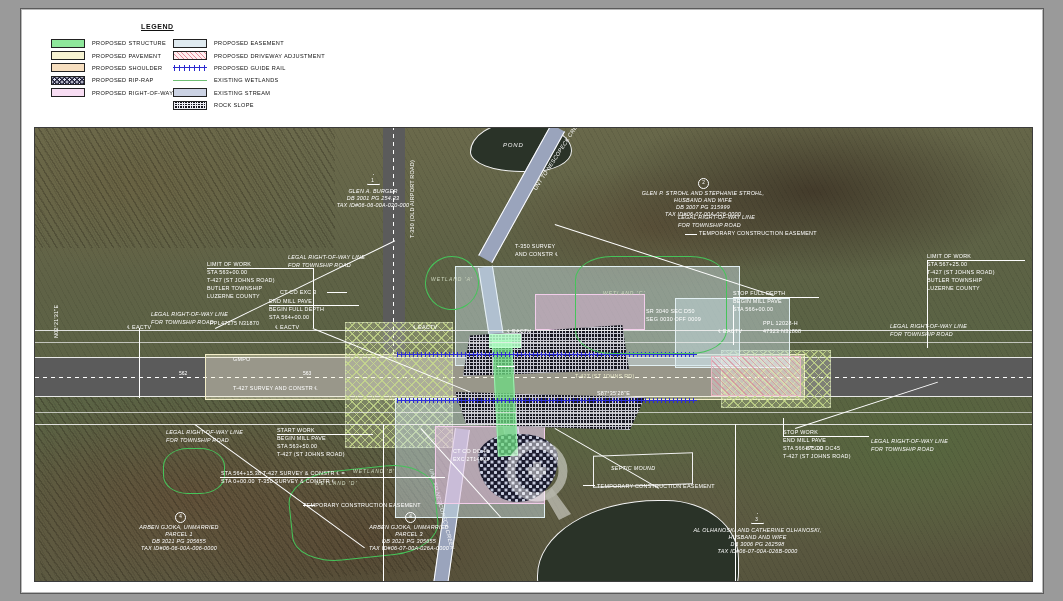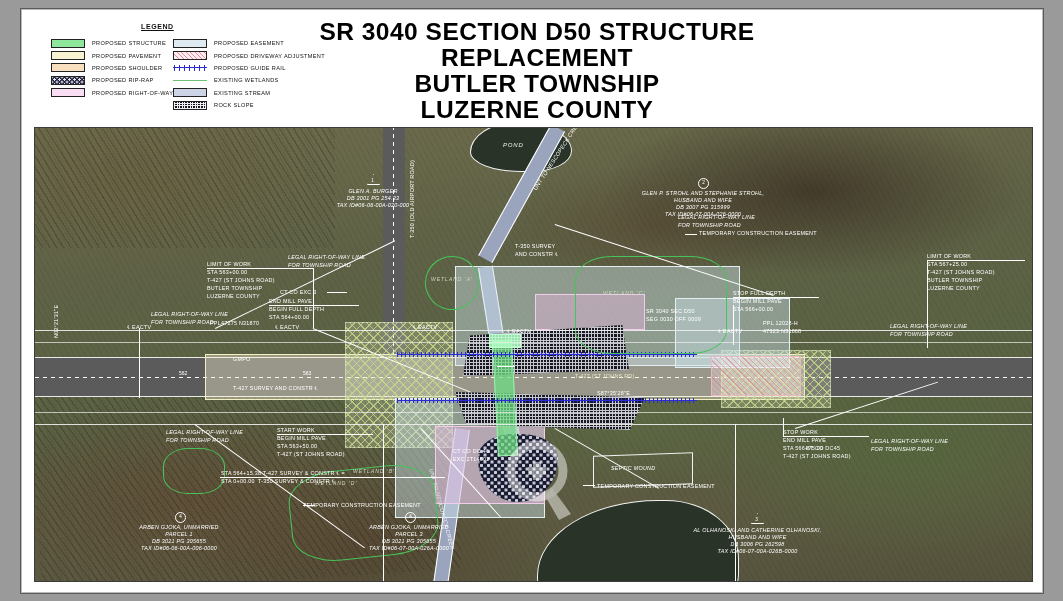--- a/index.html
+++ b/index.html
@@ -209,25 +209,20 @@
         <span class="sw sw-stream"></span>
         <span class="lg-txt">EXISTING STREAM</span>
       </div>
       <div class="lg-row">
         <span class="sw sw-rock"></span>
         <span class="lg-txt">ROCK SLOPE</span>
       </div>
     </div>
   </div>
 
-  <div id="titleblock">
-    <div class="tline" id="t1">SR 3040 SECTION D50 STRUCTURE REPLACEMENT</div>
-    <div class="tline" id="t2">BUTLER TOWNSHIP</div>
-    <div class="tline" id="t3">LUZERNE COUNTY</div>
-  </div>
 
   <div id="map">
     <div id="aerial"></div>
 
     <div class="striped" style="left:0;top:0;width:300px;height:120px;"></div>
     <div class="striped" style="left:0;top:250px;width:420px;height:205px;transform:rotate(-4deg);"></div>
 
     <div class="pond" style="left:435px;top:-6px;width:100px;height:48px;border-radius:46% 52% 40% 50%/60% 58% 42% 40%;"></div>
     <div class="pondlbl" style="left:468px;top:14px;">POND</div>
 

